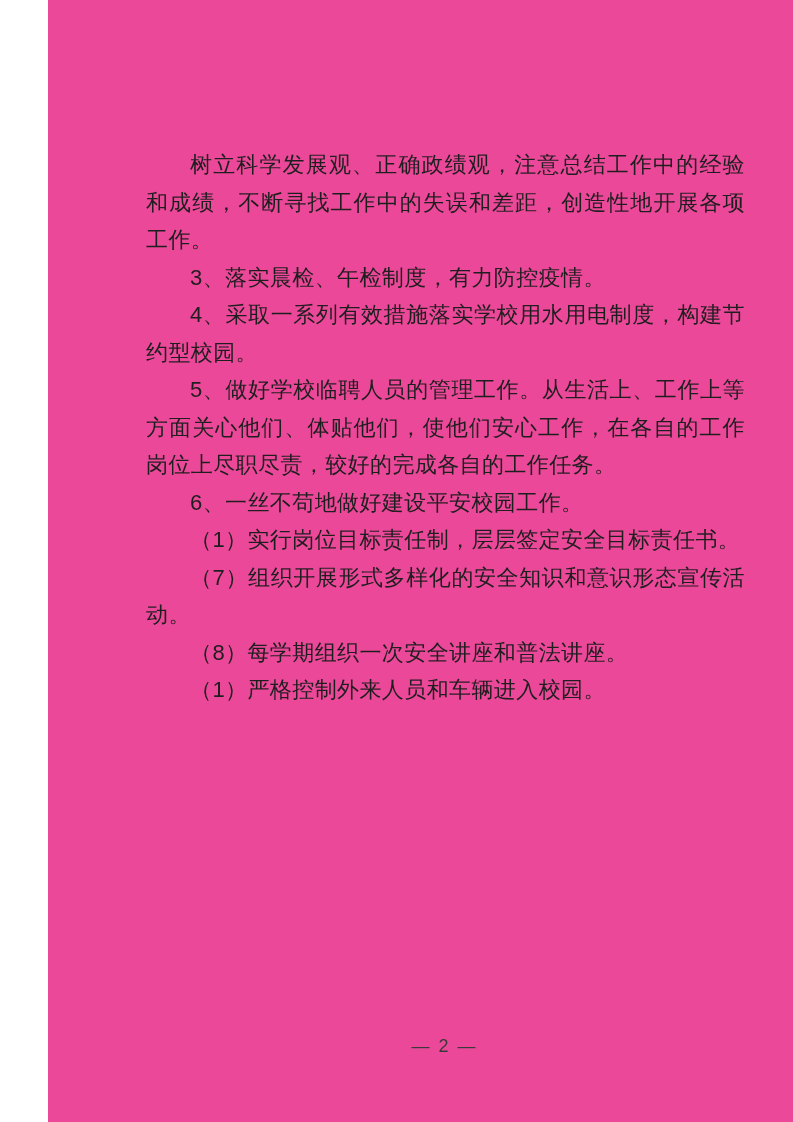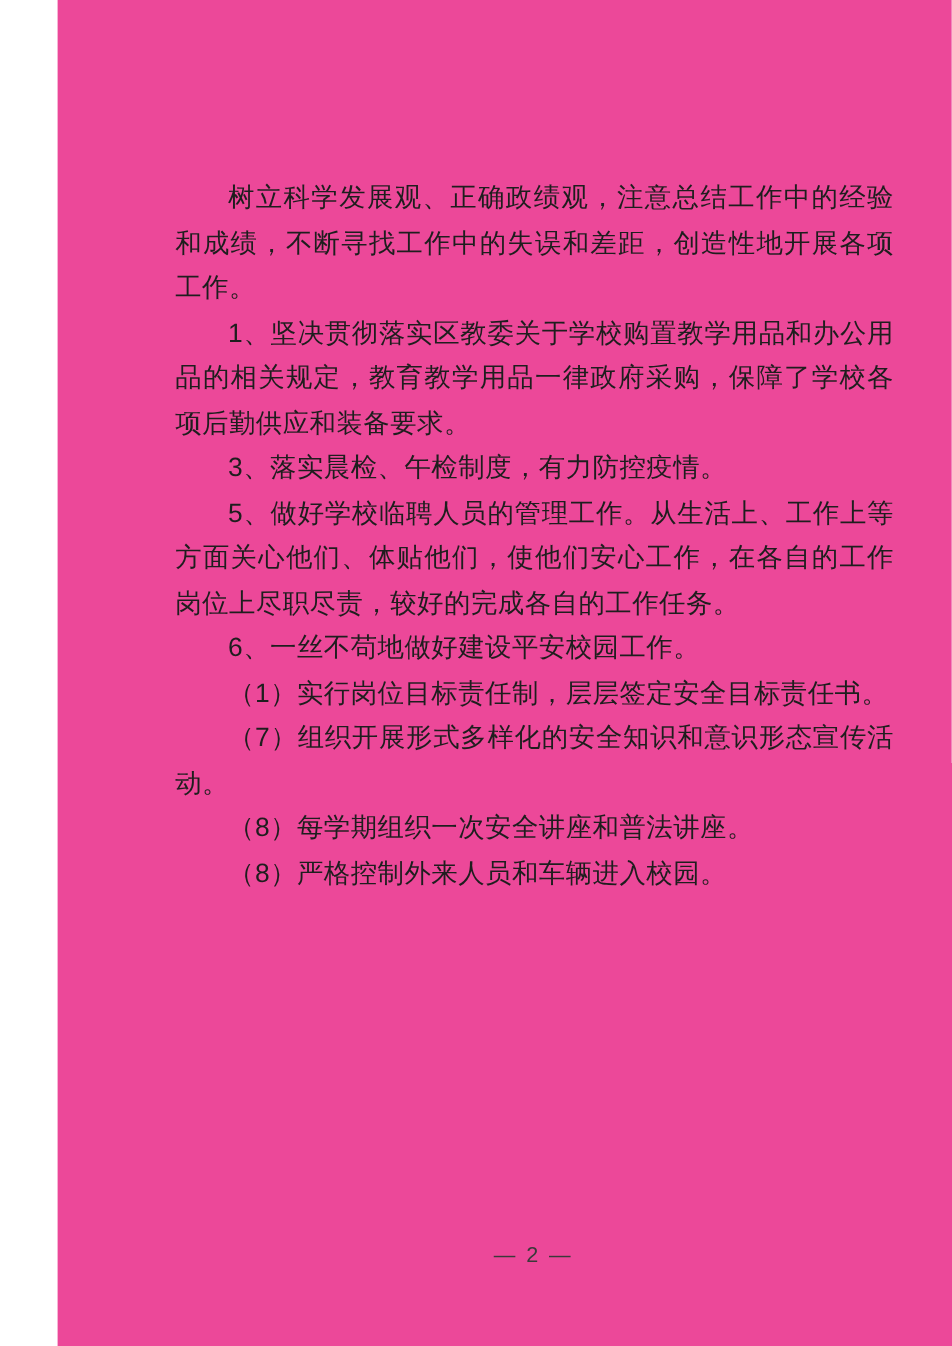--- a/index.html
+++ b/index.html
@@ -48,36 +48,36 @@
 </style>
 </head>
 <body>
 
 <div class="page">
 
   <div class="doc-body">
 
       <p>树立科学发展观、正确政绩观，注意总结工作中的经验和成绩，不断寻找工作中的失误和差距，创造性地开展各项工作。</p>
 
-      <p>1、坚决贯彻落实区教委关于学校购置教学用品和办公用品的相关规定，教育教学用品一律政府采购，保障了学校各项后勤供应和装备要求。</p>
 
 
       <p>3、落实晨检、午检制度，有力防控疫情。</p>
 
+      <p>4、采取一系列有效措施落实学校用水用电制度，构建节约型校园。</p>
 
       <p>5、做好学校临聘人员的管理工作。从生活上、工作上等方面关心他们、体贴他们，使他们安心工作，在各自的工作岗位上尽职尽责，较好的完成各自的工作任务。</p>
 
       <p>6、一丝不苟地做好建设平安校园工作。</p>
 
       <p>（1）实行岗位目标责任制，层层签定安全目标责任书。</p>
 
       <p>（7）组织开展形式多样化的安全知识和意识形态宣传活动。</p>
 
 
       <p>（8）每学期组织一次安全讲座和普法讲座。</p>
 
 
-      <p>（8）严格控制外来人员和车辆进入校园。</p>
+      <p>（1）严格控制外来人员和车辆进入校园。</p>
     </div>
 
   <div class="page-footer">— 2 —</div>
 
 </div>
 
 </body></html>

